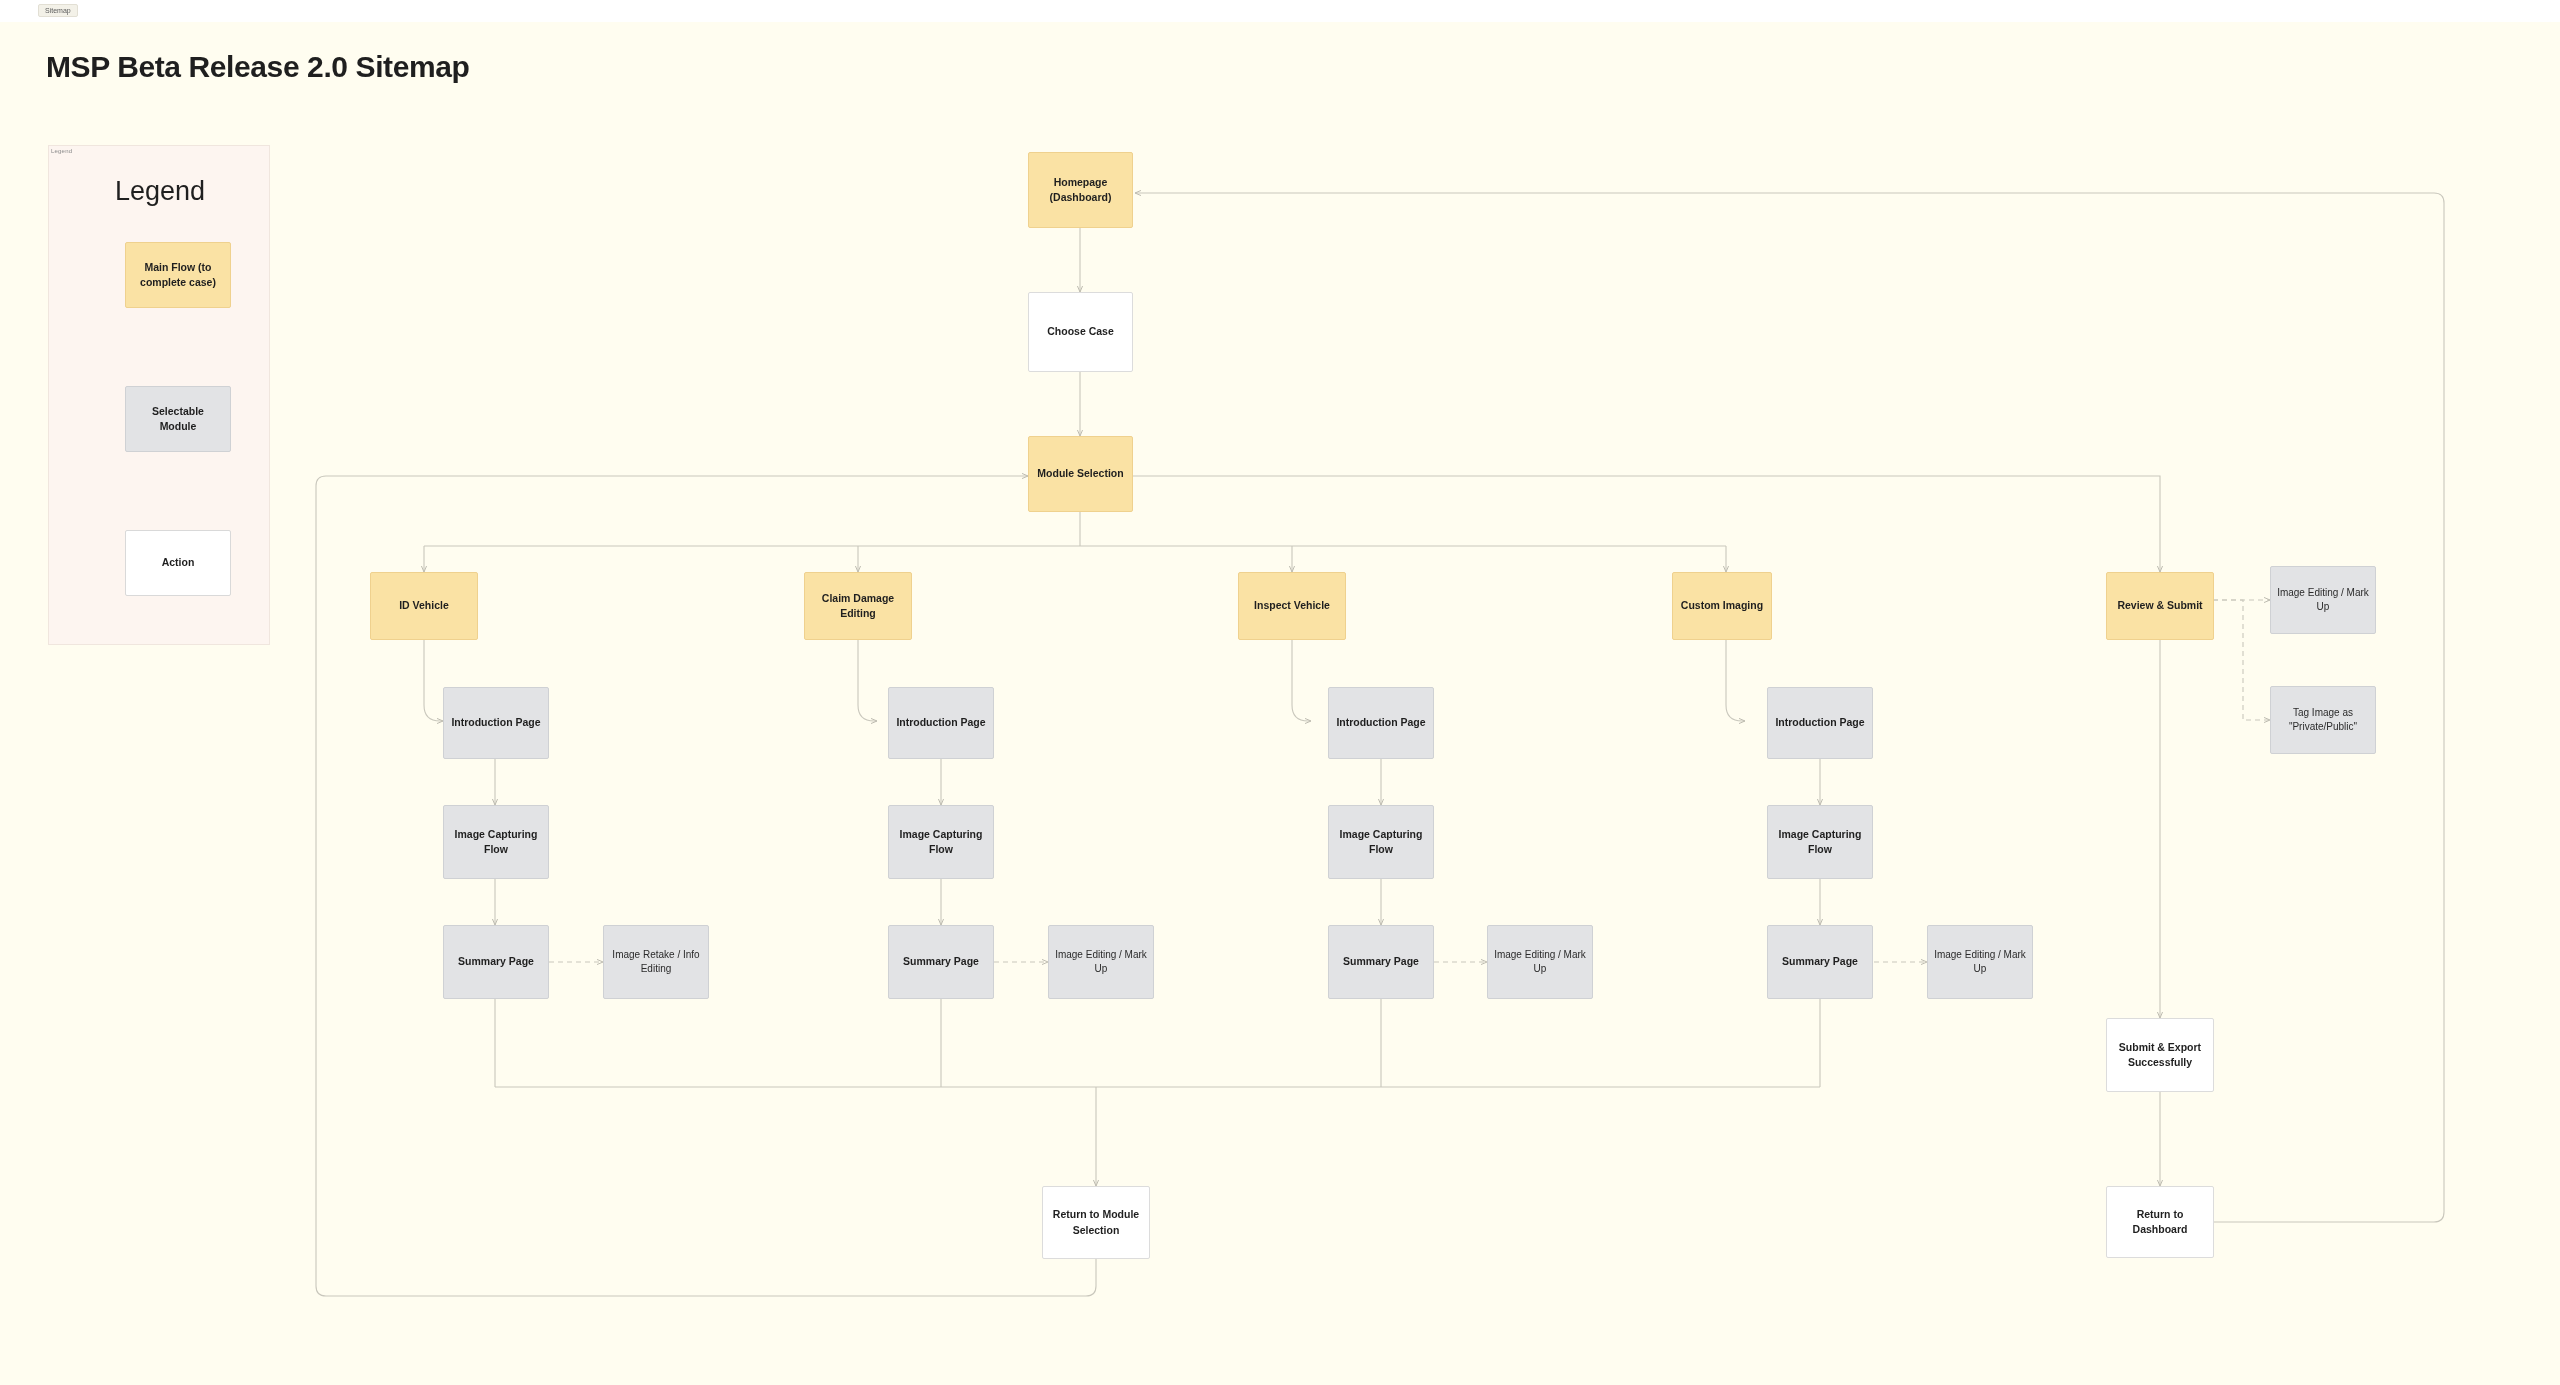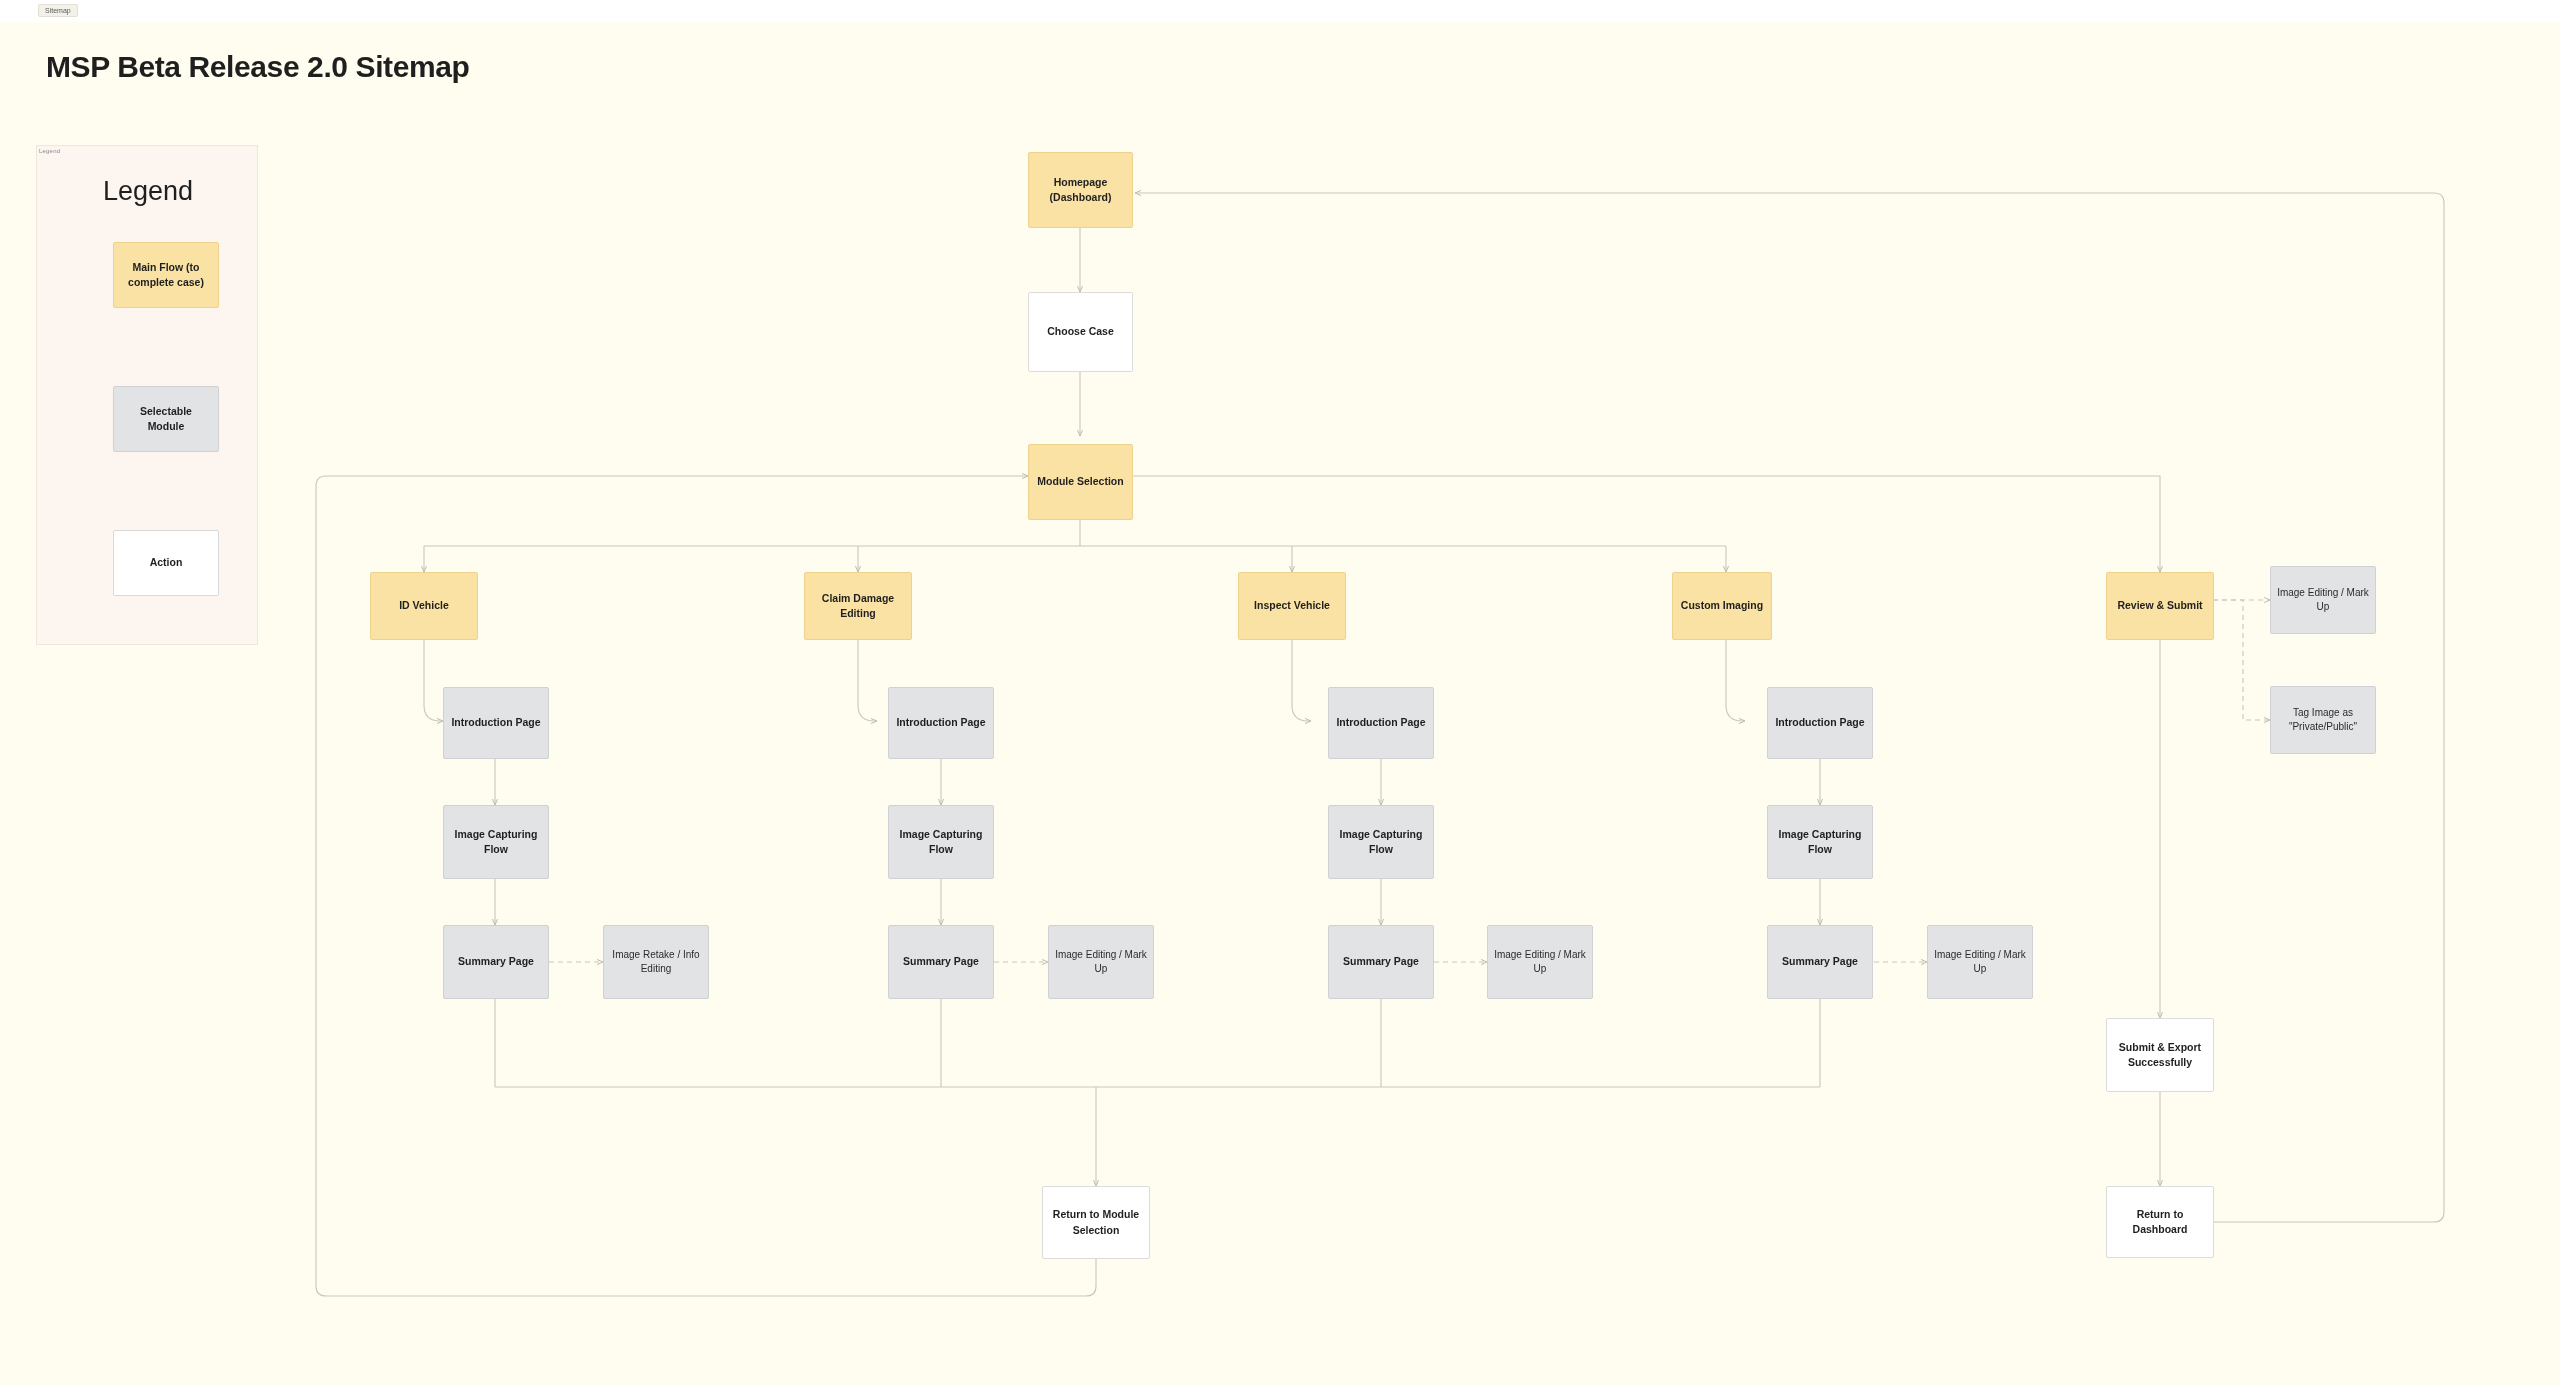--- a/index.html
+++ b/index.html
@@ -47,21 +47,21 @@
     left: 46px; top: 50px;
     font-size: 30px;
     font-weight: bold;
     letter-spacing: -0.4px;
     color: #1F1F1F;
   }
 
   
   .legend-frame {
     position: absolute;
-    left: 36px; top: 145px;
+    left: 48px; top: 145px;
     width: 222px; height: 500px;
     background: #FDF5F0;
     border: 1px solid #F0E6DE;
   }
   .legend-tag {
     position: absolute;
     left: 2px; top: 2px;
     font-size: 6px;
     color: #8a8a8a;
     letter-spacing: 0.2px;
@@ -228,21 +228,21 @@
       <path d="M2160,1092 L2160,1186"></path>
 
       <path d="M2213,1222 L2434,1222 Q2444,1222 2444,1212 L2444,203 Q2444,193 2434,193 L1135,193"></path>
     </g>
   </svg>
 
   <div class="node main" style="left:1028px; top:152px; width:105px; height:76px;">Homepage (Dashboard)</div>
 
   <div class="node action" style="left:1028px; top:292px; width:105px; height:80px;">Choose Case</div>
 
-  <div class="node main" style="left:1028px; top:436px; width:105px; height:76px;margin-top:8px;">Module Selection</div>
+  <div class="node main" style="left:1028px; top:436px; width:105px; height:76px;">Module Selection</div>
 
   <div class="node main" style="left:370px; top:572px; width:108px; height:68px;">ID Vehicle</div>
   <div class="node main" style="left:804px; top:572px; width:108px; height:68px;">Claim Damage Editing</div>
   <div class="node main" style="left:1238px; top:572px; width:108px; height:68px;">Inspect Vehicle</div>
   <div class="node main" style="left:1672px; top:572px; width:100px; height:68px;">Custom Imaging</div>
   <div class="node main" style="left:2106px; top:572px; width:108px; height:68px;">Review &amp; Submit</div>
 
   <div class="node side" style="left:2270px; top:566px; width:106px; height:68px;">Image Editing / Mark Up</div>
   <div class="node side" style="left:2270px; top:686px; width:106px; height:68px;">Tag Image as "Private/Public"</div>
 

